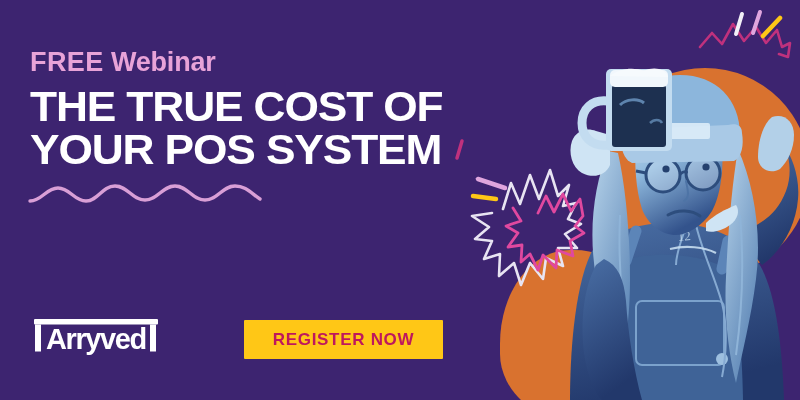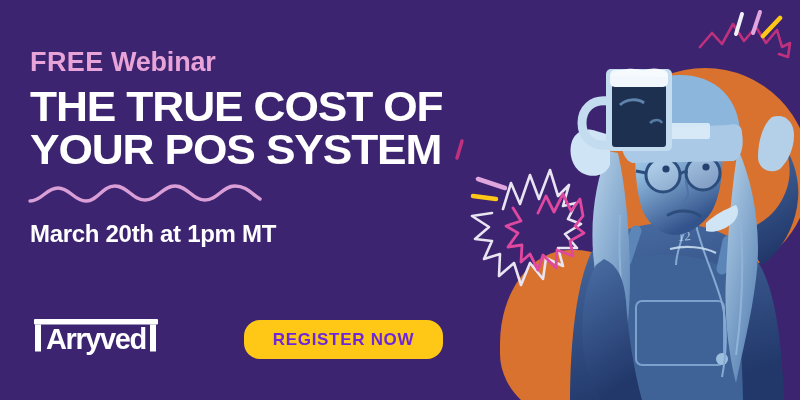--- a/index.html
+++ b/index.html
@@ -100,22 +100,22 @@
     bottom: 40px;
   }
   .cta {
     position: absolute;
     left: 244px;
     top: 320px;
     width: 199px;
     height: 39px;
     background: #ffc716;
     border: none;
-    border-radius: 16px;
-    color: #6d28d9;
+    border-radius: 1px;
+    color: #be185d;
     font-family: "Liberation Sans", sans-serif;
     font-size: 17px;
     font-weight: bold;
     letter-spacing: 0.7px;
     cursor: pointer;
     padding: 0;
   }
 </style>
 </head>
 <body>
@@ -275,21 +275,20 @@
       <span class="line">THE TRUE COST OF</span>
       <span class="line">YOUR POS SYSTEM</span>
     </h1>
 
     <svg class="wave" width="250" height="26" viewBox="0 0 250 26">
       <path d="M2 21 C14 21 18 8 30 8 C42 8 46 21 58 21 C70 21 74 6 87 6
                C100 6 104 20 117 20 C130 20 134 6 147 6 C160 6 164 20 177 20
                C190 20 194 6 207 6 C218 6 224 14 232 19" fill="none" stroke="#d99fd6" stroke-width="3.4" stroke-linecap="round" stroke-linejoin="round"></path>
     </svg>
 
-    <p class="datetime">March 20th at 1pm MT</p>
   </div>
 
   <div class="logo">
     <svg width="133" height="40" viewBox="0 0 133 40">
 
       <rect x="2" y="3" width="124" height="5.5" rx="1" fill="#ffffff"></rect>
       <rect x="3" y="8.5" width="6" height="27" fill="#ffffff"></rect>
       <rect x="118" y="8.5" width="6" height="27" fill="#ffffff"></rect>
       <text x="14" y="33" fill="#ffffff" font-family="Liberation Sans, sans-serif" font-size="29" font-weight="bold" letter-spacing="-1.4">Arryved</text>
     </svg>

